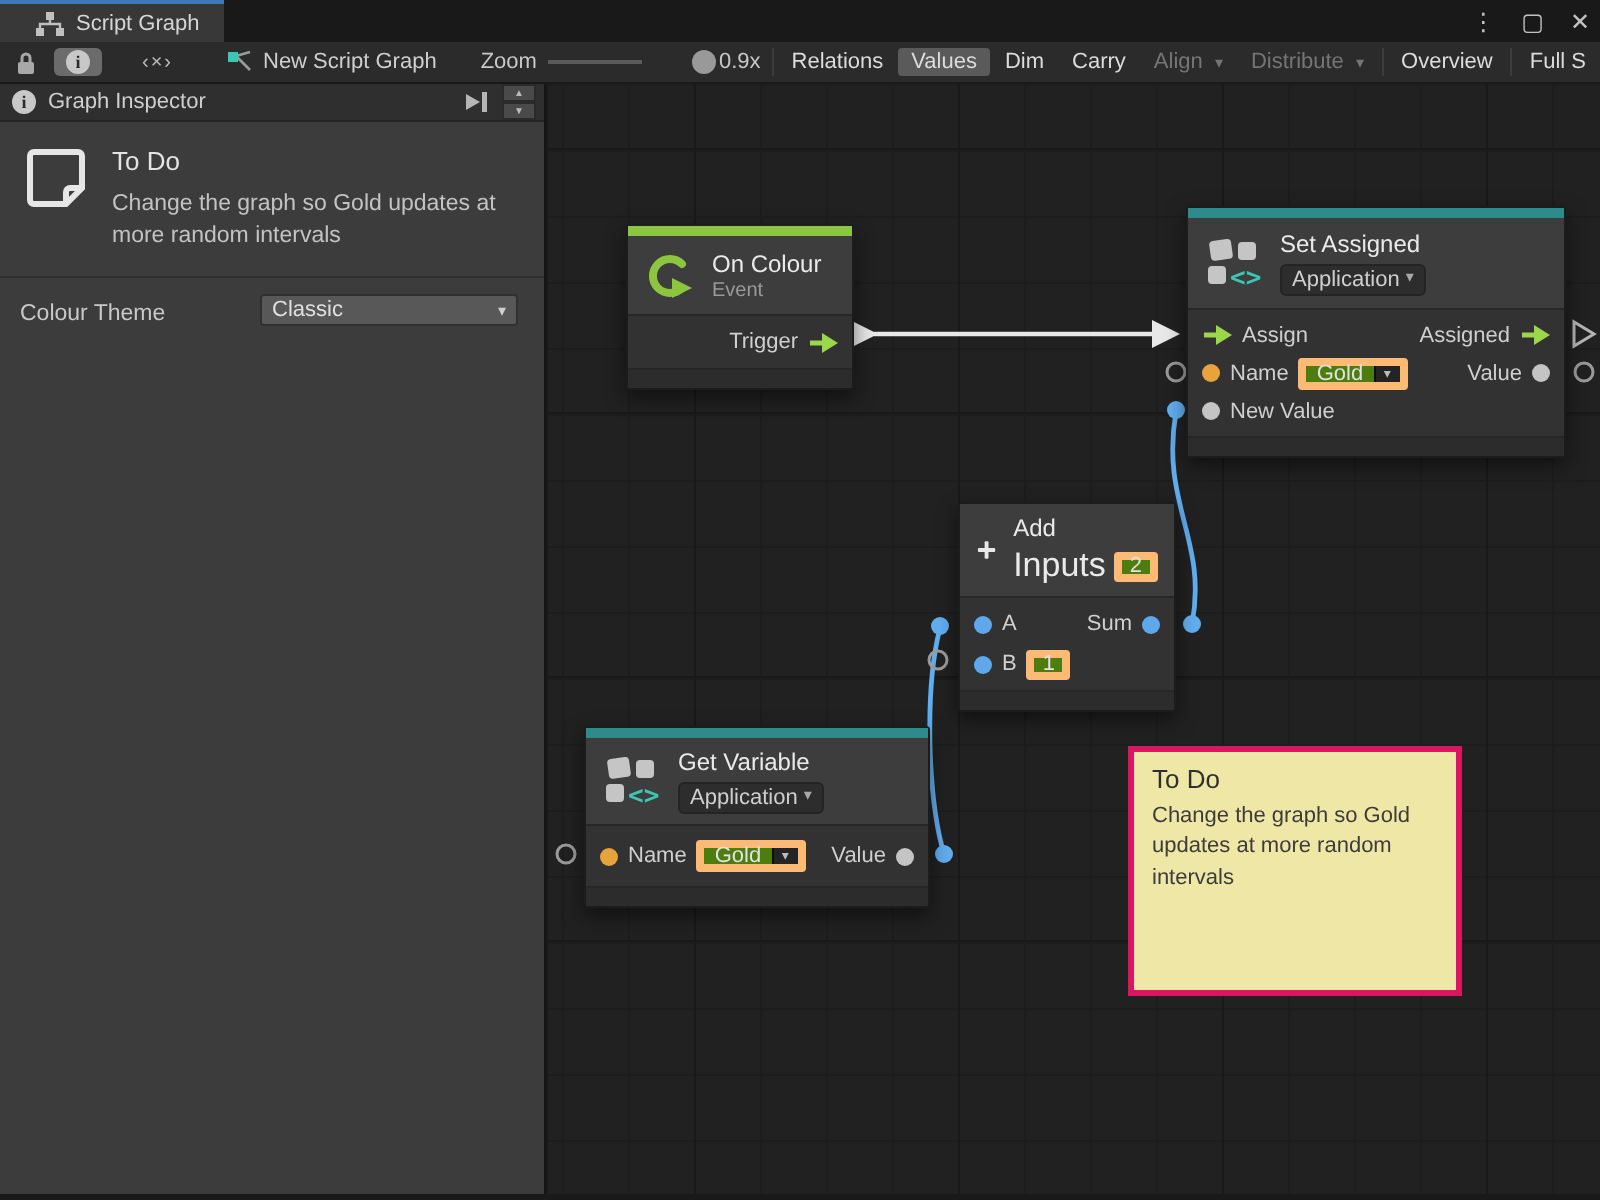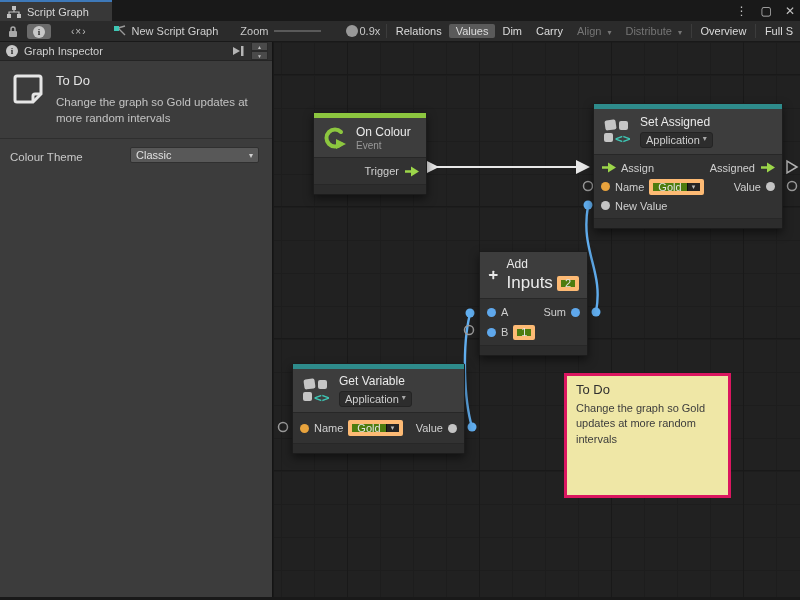--- a/index.html
+++ b/index.html
@@ -3,21 +3,21 @@
 <meta charset="utf-8">
 <style>
   * { margin:0; padding:0; box-sizing:border-box; }
   html,body { width:800px; height:600px; overflow:hidden; background:#191919;
     font-family:"Liberation Sans", sans-serif; }
   #stage { position:relative; width:800px; height:600px; background:#191919; }
 
   
   .tabbar { position:absolute; left:0; top:0; width:800px; height:21px; background:#191919; }
   .tab { position:absolute; left:0; top:0; width:112px; height:21px; background:#383838;
-    border-top:2px solid #3E79B9; display:flex; align-items:center; gap:6px; padding-left:7px;
+    border-top:2px solid #3E79B9; display:flex; align-items:center; gap:6px; padding-left:18px;
     color:#d6d6d6; font-size:11px; white-space:nowrap; }
   .win-controls { position:absolute; right:5px; top:0; height:21px; display:flex; align-items:center;
     gap:13px; color:#c2c2c2; font-size:12px; }
   .win-controls span { cursor:default; }
 
   
   .toolbar { position:absolute; left:0; top:21px; width:800px; height:21px; background:#2b2b2b;
     border-bottom:1px solid #191919; display:flex; align-items:center; color:#d2d2d2;
     font-size:11px; white-space:nowrap; overflow:hidden; }
   .tb-icon { display:inline-flex; align-items:center; justify-content:center; }

